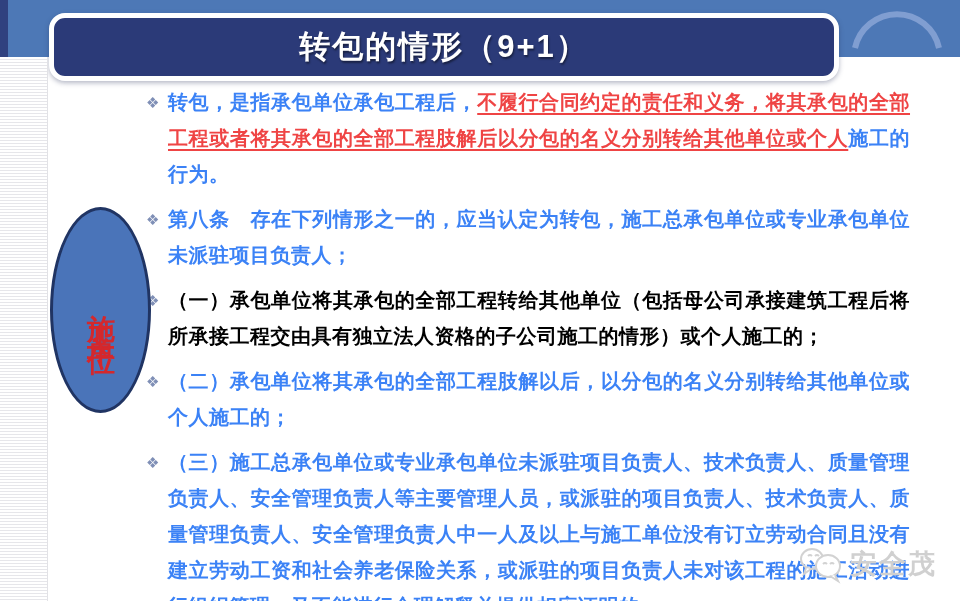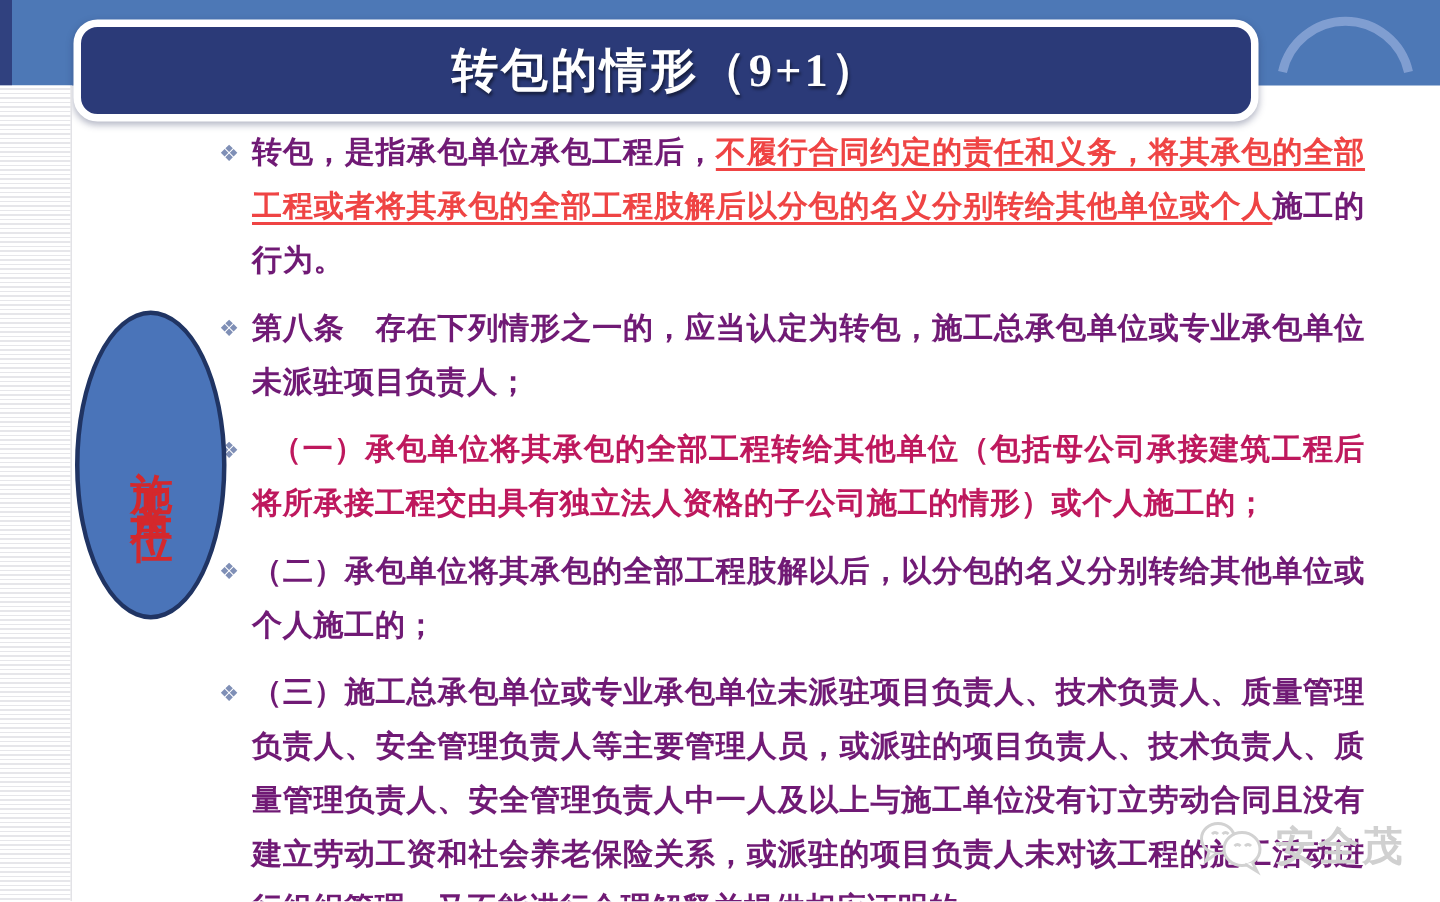--- a/index.html
+++ b/index.html
@@ -15,21 +15,20 @@
   
   .title-bar {
     position:absolute; left:49px; top:13px; width:790px; height:68px;
     background:#2b3a78; border:5px solid #ffffff; border-radius:16px;
     display:flex; align-items:center; justify-content:center;
     box-shadow:0 2px 5px rgba(40,50,90,0.35);
   }
   .title-text {
     color:#ffffff; font-size:31px; font-weight:bold; letter-spacing:2px;
     text-shadow:1px 2px 2px rgba(0,0,0,0.45);
-    font-family:Liberation Serif, serif;
   }
 
   
   .pinstripe {
     position:absolute; left:0; top:57px; width:48px; height:544px;
     background:repeating-linear-gradient(180deg,#ffffff 0px,#ffffff 2px,#e6e6ea 2px,#e6e6ea 3px);
     border-right:1px solid #e2e2e6;
   }
 
   
@@ -48,22 +47,22 @@
   .content { position:absolute; left:146px; top:84px; width:764px; z-index:2; }
   .bullet-item { display:flex; align-items:flex-start; margin-bottom:9px; }
   .bullet-marker {
     flex:0 0 22px; color:#7f8fb6; font-size:15px; line-height:36px;
     padding-top:1px; text-align:left;
   }
   .bullet-text {
     flex:1; font-size:20px; font-weight:bold; line-height:36px;
     letter-spacing:0.5px; text-align:justify;
   }
-  .seg-blue  { color:#701a75; }
-  .seg-red   { color:#be185d;margin-left:13px; }
+  .seg-blue  { color:#3b82f6; }
+  .seg-red   { color:#000000; }
   .seg-red-u { color:#ef4444; text-decoration:underline; text-decoration-thickness:2px; text-underline-offset:4px; }
 
   
   .watermark {
     position:absolute; left:798px; top:540px; width:158px; height:48px;
     display:flex; align-items:center; gap:6px; z-index:4;
   }
   .watermark-name { color:#d0d0d0; font-size:27px; font-weight:bold; letter-spacing:2px; }
 </style>
 </head>

